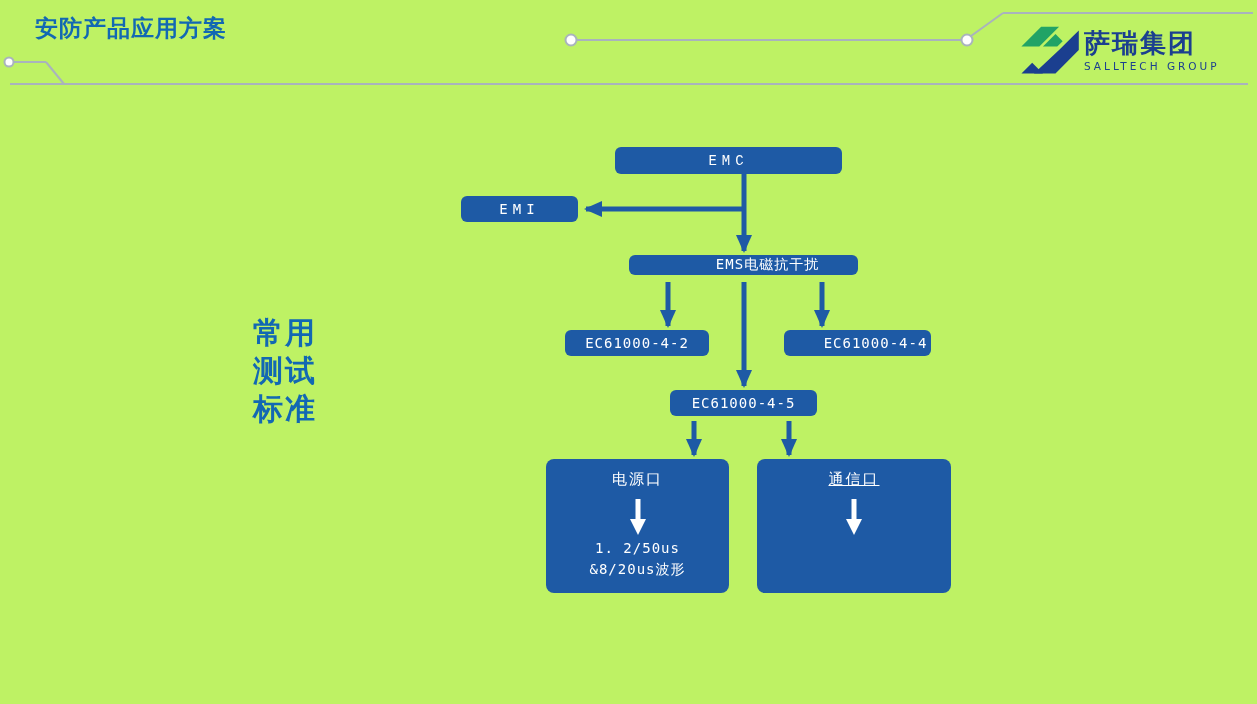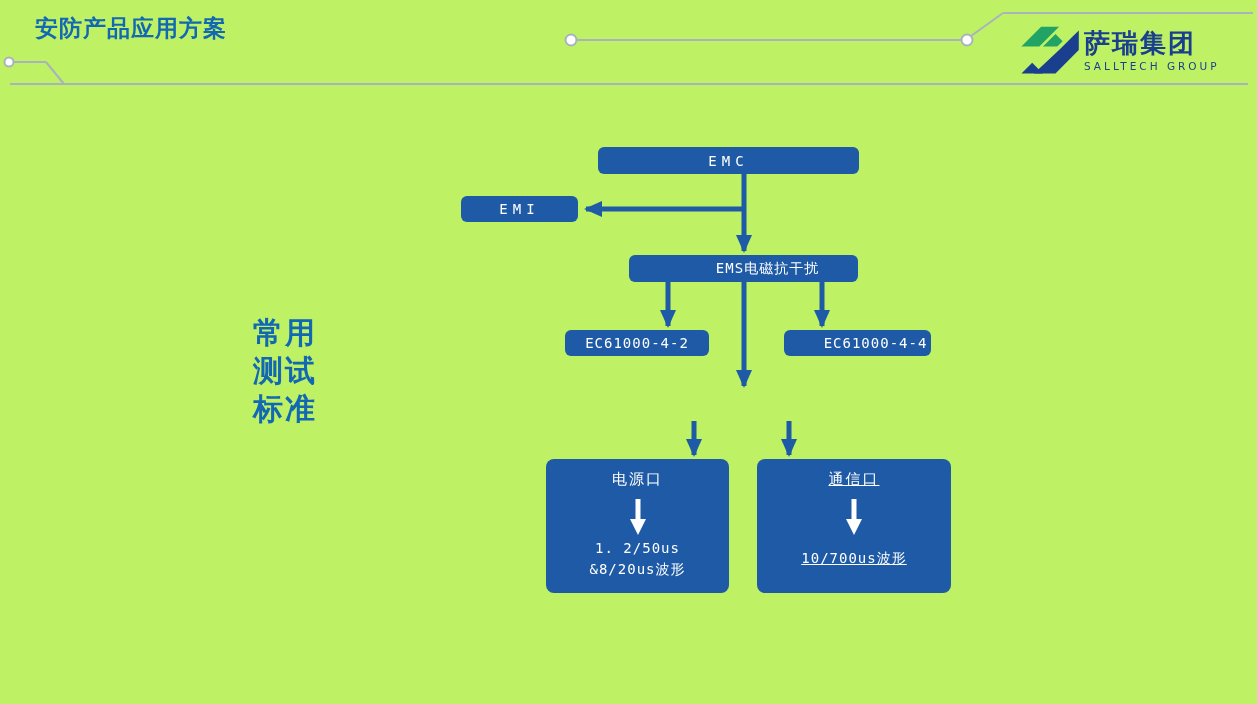--- a/index.html
+++ b/index.html
@@ -41,23 +41,23 @@
   .node{
     position:absolute;z-index:2;
     background:#1e5aa5;color:#ffffff;
     border-radius:6px;
     display:flex;align-items:center;justify-content:center;
     font-family:"DejaVu Sans Mono", monospace;
     font-size:14px;letter-spacing:1px;
     box-sizing:border-box;
   }
   .node.wide{letter-spacing:5px;}
-  .n-emc {left:598px;top:147px;width:261px;height:27px;}
+  .n-emc {left:615px;top:147px;width:227px;height:27px;font-family:Liberation Mono, monospace;}
   .n-emi {left:461px;top:196px;width:117px;height:26px;}
-  .n-ems {left:629px;top:255px;width:229px;height:27px;padding-left:48px;}
+  .n-ems {left:629px;top:255px;width:229px;height:20px;padding-left:48px;}
   .n-ec42{left:565px;top:330px;width:144px;height:26px;}
   .n-ec44{left:784px;top:330px;width:147px;height:26px;padding-left:36px;}
   .n-ec45{left:670px;top:390px;width:147px;height:26px;}
   .bignode{
     position:absolute;z-index:2;
     background:#1e5aa5;color:#ffffff;border-radius:8px;
     display:flex;flex-direction:column;align-items:center;
     padding:11px 6px 13px;box-sizing:border-box;
     font-family:"DejaVu Sans Mono", monospace;
   }
@@ -123,37 +123,35 @@
       <line x1="694" y1="421" x2="694" y2="455" marker-end="url(#ah)"></line>
       <line x1="789" y1="421" x2="789" y2="455" marker-end="url(#ah)"></line>
     </g>
   </svg>
 
   <div class="node wide n-emc">EMC</div>
   <div class="node wide n-emi">EMI</div>
   <div class="node n-ems">EMS电磁抗干扰</div>
   <div class="node n-ec42">EC61000-4-2</div>
   <div class="node n-ec44">EC61000-4-4</div>
+  <div class="node n-ec45">EC61000-4-5</div>
 
   <div class="bignode n-power">
     <div class="bn-title">电源口</div>
     <svg class="bn-arrow" width="22" height="40" viewBox="0 0 22 40">
       <line x1="11" y1="2" x2="11" y2="24" stroke="#ffffff" stroke-width="5"></line>
       <polygon points="3,22 19,22 11,38" fill="#ffffff"></polygon>
     </svg>
     <div class="bn-lines">
       <div class="bn-line">1. 2/50us</div>
       <div class="bn-line">&amp;8/20us波形</div>
     </div>
   </div>
 
   <div class="bignode n-comm">
     <div class="bn-title">通信口</div>
     <svg class="bn-arrow" width="22" height="40" viewBox="0 0 22 40">
       <line x1="11" y1="2" x2="11" y2="24" stroke="#ffffff" stroke-width="5"></line>
       <polygon points="3,22 19,22 11,38" fill="#ffffff"></polygon>
     </svg>
-    <div class="bn-lines">
-      <div class="bn-line">10/700us波形</div>
-    </div>
   </div>
 
 </div>
 
 </body></html>

